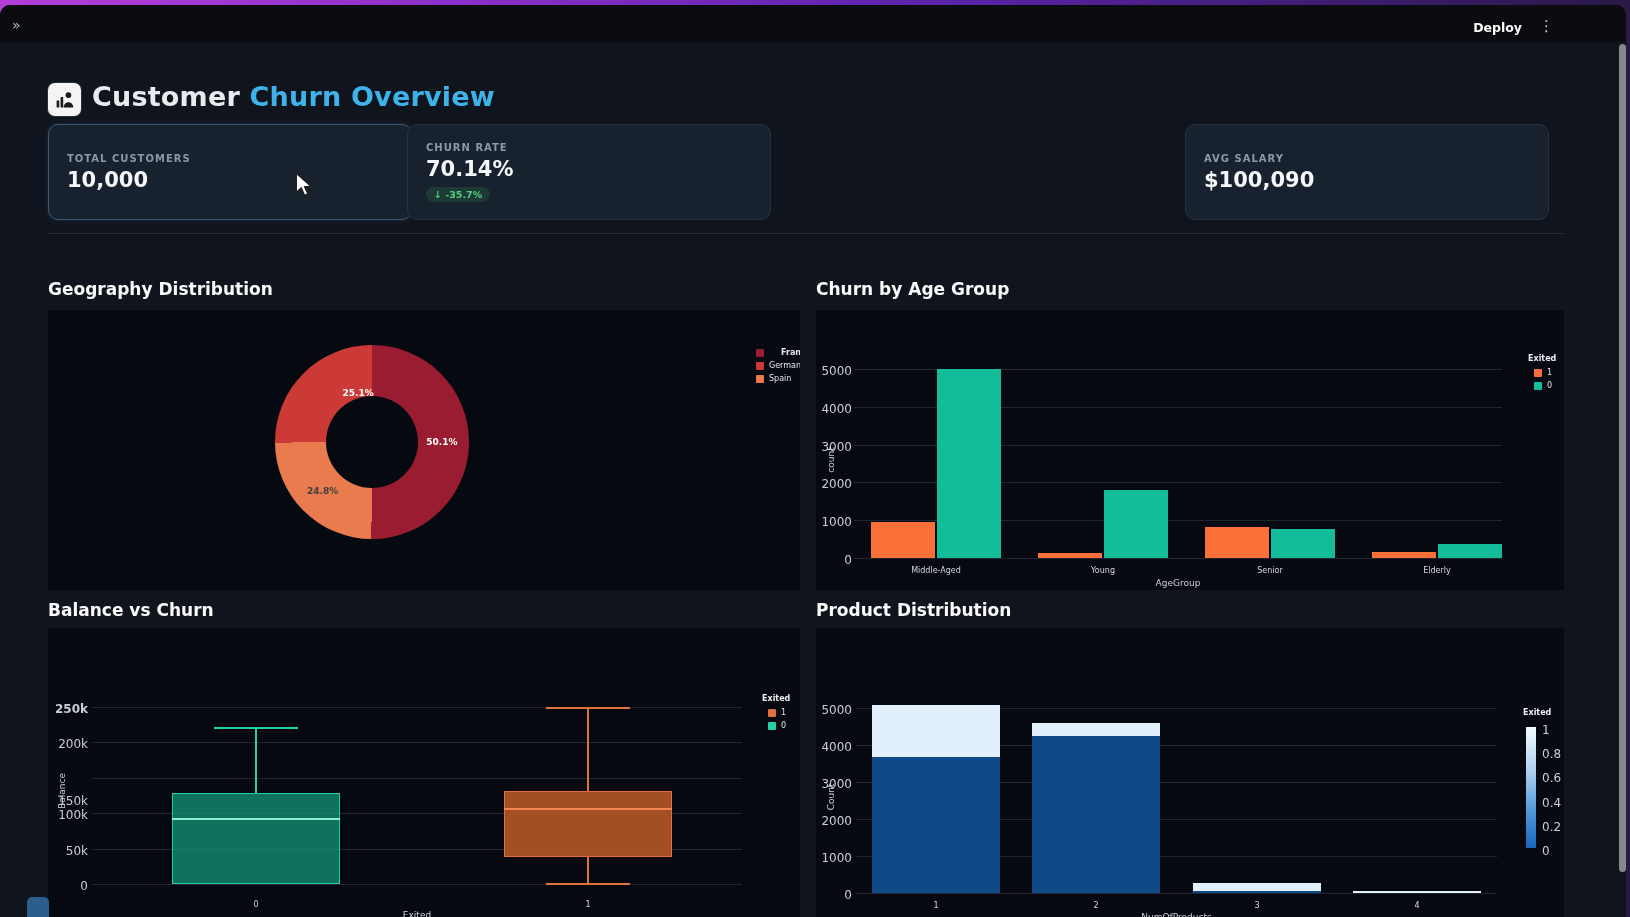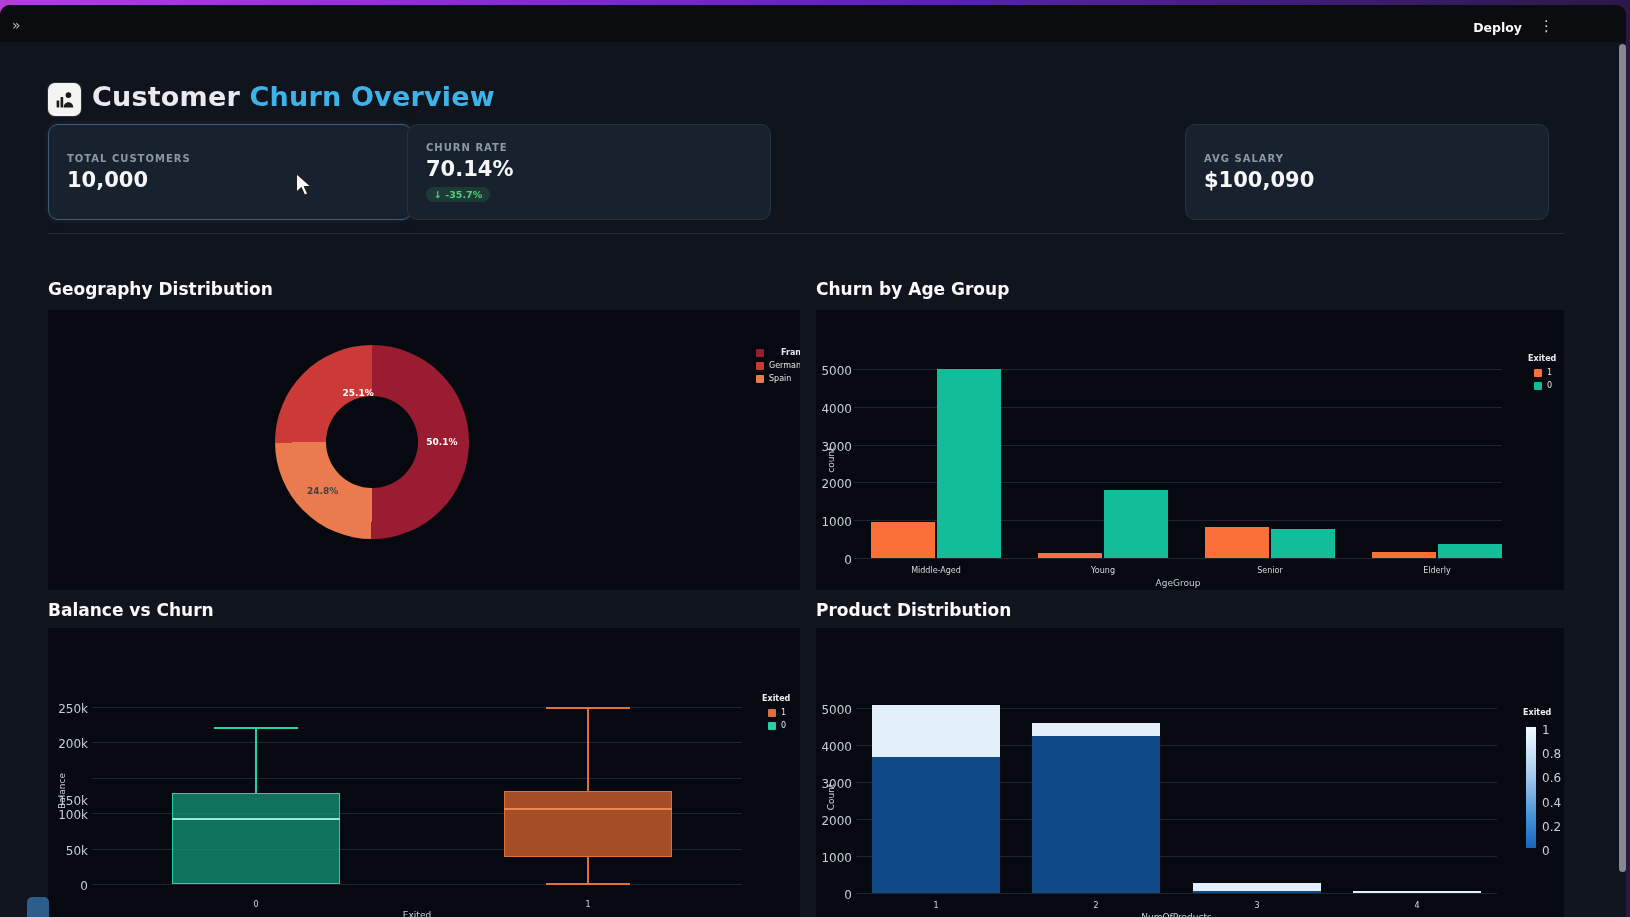--- a/index.html
+++ b/index.html
@@ -136,21 +136,21 @@
       <div class="tick" style="position: absolute; left: 0px; width: 40px; top: 251px; text-align: right;">0</div>
       <div style="position: absolute; left: 44px; width: 650px; top: 220.6px; height: 1px; background: rgb(31, 38, 49);"></div>
       <div class="tick" style="position: absolute; left: 0px; width: 40px; top: 215.6px; text-align: right;">50k</div>
       <div style="position: absolute; left: 44px; width: 650px; top: 185.2px; height: 1px; background: rgb(31, 38, 49);"></div>
       <div class="tick" style="position: absolute; left: 0px; width: 40px; top: 180.2px; text-align: right;">100k</div>
       <div style="position: absolute; left: 44px; width: 650px; top: 149.8px; height: 1px; background: rgb(31, 38, 49);"></div>
       <div class="tick" style="position: absolute; left: 0px; width: 40px; top: 144.8px; text-align: right; margin-top: 21px;">150k</div>
       <div style="position: absolute; left: 44px; width: 650px; top: 114.4px; height: 1px; background: rgb(31, 38, 49);"></div>
       <div class="tick" style="position: absolute; left: 0px; width: 40px; top: 109.4px; text-align: right;">200k</div>
       <div style="position: absolute; left: 44px; width: 650px; top: 79px; height: 1px; background: rgb(31, 38, 49);"></div>
-      <div class="tick" style="position: absolute; left: 0px; width: 40px; top: 74px; text-align: right;">250k</div>
+      <div class="tick" style="position: absolute; left: 0px; width: 40px; top: 74px; text-align: right; font-weight: bold;">250k</div>
       <div style="position: absolute; left: 207px; top: 98.824px; width: 2px; height: 66.552px; background: rgb(38, 208, 166);"></div>
       <div style="position: absolute; left: 166px; top: 98.824px; width: 84px; height: 2px; background: rgb(38, 208, 166);"></div>
       <div style="position: absolute; left: 124px; top: 165.376px; width: 168px; height: 90.624px; background: rgba(19, 158, 126, 0.7); border: 1.5px solid rgb(38, 208, 166); box-sizing: border-box;"></div>
       <div style="position: absolute; left: 124px; top: 190.156px; width: 168px; height: 2px; background: rgb(147, 233, 210);"></div>
       <div class="cat" style="position: absolute; left: 178px; width: 60px; top: 272px;">0</div>
       <div style="position: absolute; left: 539px; top: 79px; width: 2px; height: 83.544px; background: rgb(224, 112, 59);"></div>
       <div style="position: absolute; left: 498px; top: 79px; width: 84px; height: 2px; background: rgb(224, 112, 59);"></div>
       <div style="position: absolute; left: 539px; top: 229.096px; width: 2px; height: 26.904px; background: rgb(224, 112, 59);"></div>
       <div style="position: absolute; left: 498px; top: 255px; width: 84px; height: 2px; background: rgb(224, 112, 59);"></div>
       <div style="position: absolute; left: 456px; top: 162.544px; width: 168px; height: 66.552px; background: rgba(187, 88, 40, 0.88); border: 1.5px solid rgb(224, 112, 59); box-sizing: border-box;"></div>

